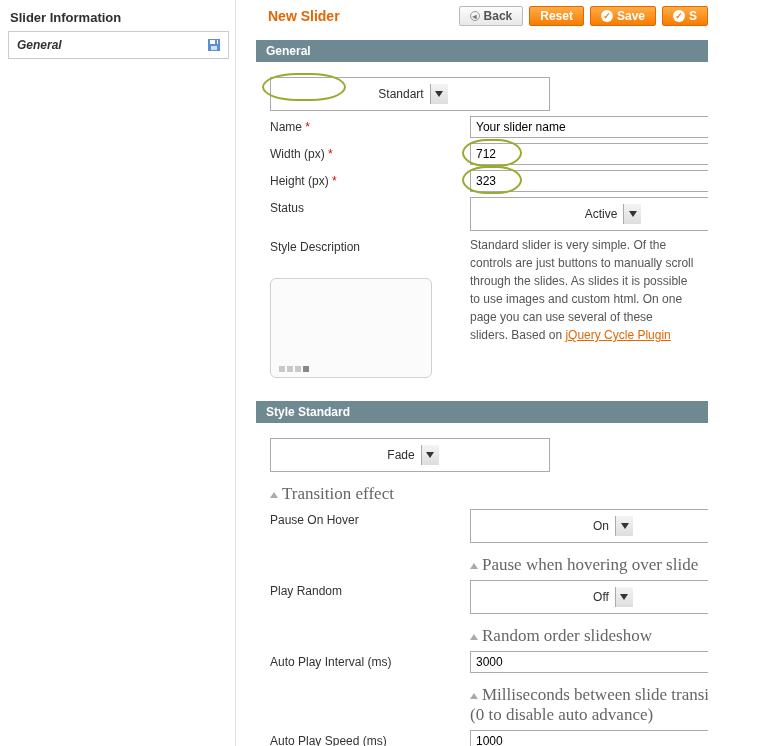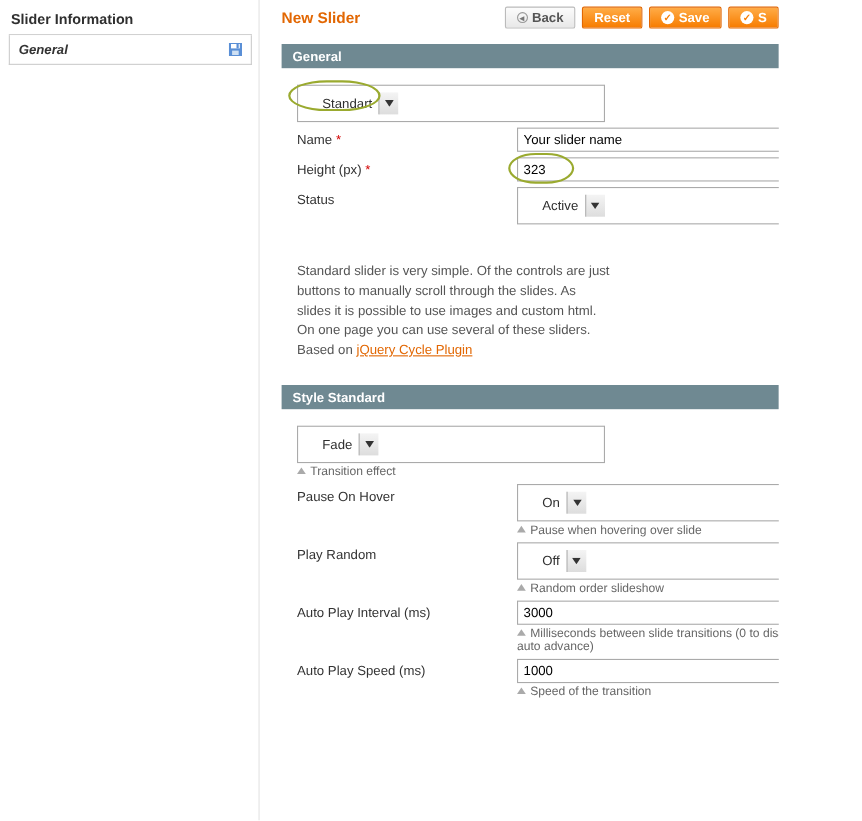--- a/index.html
+++ b/index.html
@@ -66,20 +66,21 @@
   .header-row {
     display: flex;
     align-items: center;
     margin-bottom: 14px;
   }
   .page-title {
     color: #e26703;
     font-weight: bold;
     font-size: 14px;
     flex: 1;
+    margin-left: 12px;
   }
   .buttons { display: flex; gap: 6px; }
   .btn {
     display: inline-flex;
     align-items: center;
     font-size: 12px;
     font-weight: bold;
     padding: 2px 10px;
     border-radius: 2px;
     border: 1px solid;
@@ -134,52 +135,53 @@
     width: 280px;
     height: 22px;
     border: 1px solid #aaa;
     padding: 2px 5px;
     font-size: 12px;
     background: #fff;
   }
   .select {
     display: flex;
     align-items: center;
-    justify-content: flex-start;
+    justify-content: center;
     padding: 16px;
   }
   .select .val { padding: 2px 6px; }
   .select .dd {
     width: 18px; height: 20px;
     border-left: 1px solid #aaa;
     background: linear-gradient(#f4f4f4,#ddd);
     display: flex; align-items: center; justify-content: center;
   }
   .select .dd svg { display: block; }
   .halo {
     position: absolute;
     border: 2px solid #9aaa2f;
     border-radius: 50% / 60%;
     pointer-events: none;
   }
   .hint {
-    font-size: 11px;
+    font-size: 17px;
     color: #666;
-    margin-top: 2px;
+    margin-top: 12px;
+    font-family: Liberation Serif, serif;
   }
   .hint .tri {
     display: inline-block;
     width: 0; height: 0;
     border-left: 4px solid transparent;
     border-right: 4px solid transparent;
     border-bottom: 6px solid #aaa;
     margin-right: 4px;
     vertical-align: 1px;
   }
-  .desc-text { color: #555; line-height: 1.5; max-width: 285px; margin-top: 28px; }
+  .desc-text { color: #555; line-height: 1.5; max-width: 285px; }
   .desc-text a { color: #e26703; text-decoration: underline; }
   
   .preview {
     width: 162px; height: 100px;
     border: 1px solid #d0d0d0;
     border-radius: 6px;
     background: #fbfbfb;
     position: relative;
     margin-top: 2px;
   }
@@ -251,20 +253,27 @@
         </div>
       </div>
 
       <div class="row">
         <div class="lbl"><span>Name</span> <span class="req">*</span></div>
         <div class="field">
           <input class="text-input" value="Your slider name" style="">
         </div>
       </div>
 
+      <div class="row">
+        <div class="lbl"><span>Width (px)</span> <span class="req">*</span></div>
+        <div class="field">
+          <div class="halo" style="left:-8px; top:-4px; width:60px; height:28px;"></div>
+          <input class="text-input" value="712" style="">
+        </div>
+      </div>
 
       <div class="row">
         <div class="lbl"><span>Height (px)</span> <span class="req">*</span></div>
         <div class="field">
           <div class="halo" style="left:-8px; top:-4px; width:60px; height:28px;"></div>
           <input class="text-input" value="323" style="">
         </div>
       </div>
 
 
@@ -276,20 +285,31 @@
             <span class="dd">
                 <svg width="8" height="6">
                   <polygon points="0,0 8,0 4,6" fill="#333"></polygon>
                 </svg>
               </span>
           </div>
         </div>
       </div>
 
       <div class="row">
+        <div class="lbl" style="flex-direction:column;">
+          <div>Style Description</div>
+          <div class="preview" style="margin-top:24px;">
+            <div class="dots">
+              <div class="dot"></div>
+              <div class="dot"></div>
+              <div class="dot"></div>
+              <div class="dot active"></div>
+            </div>
+          </div>
+        </div>
         <div class="field">
           <div class="desc-text">
             <span>Standard slider is very simple. Of the controls are just buttons to manually scroll through the slides. As slides it is possible to use images and custom html. On one page you can use several of these sliders. Based on </span><a href="#">jQuery Cycle Plugin</a>
           </div>
         </div>
       </div>
 
     </div>
 
     <div class="section-head">Style Standard</div>

